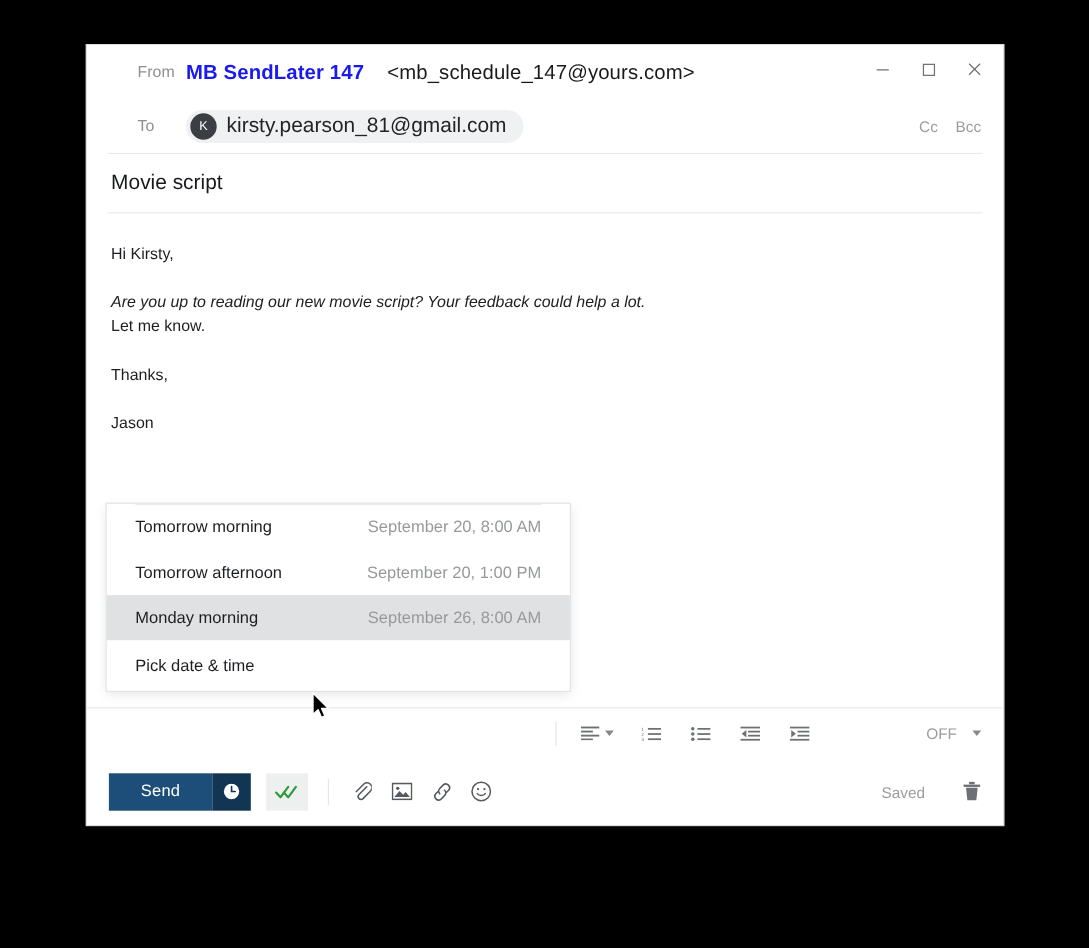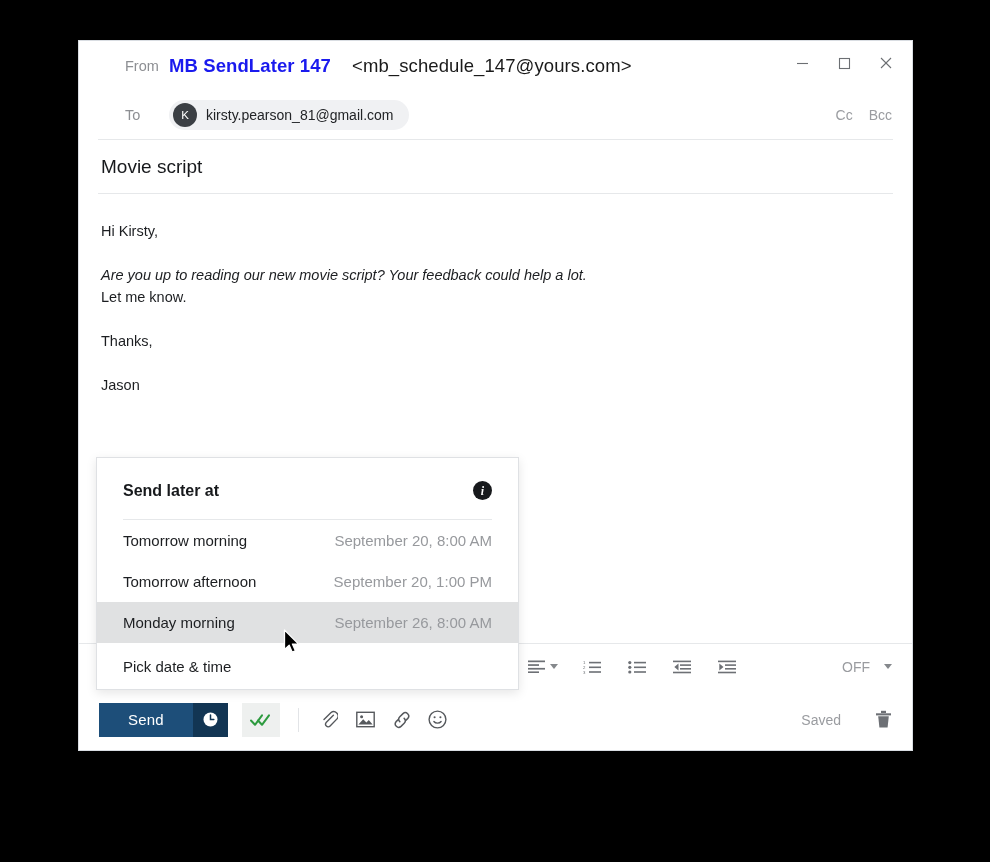--- a/index.html
+++ b/index.html
@@ -133,21 +133,21 @@
     height: 24px;
     border-radius: 50%;
     background: #3b3f44;
     color: #ffffff;
     font-size: 11.5px;
     display: flex;
     align-items: center;
     justify-content: center;
   }
   .recipient-email {
-    font-size: 14px;
+    font-size: 19px;
     color: #222427;
   }
   .ccbcc {
     position: absolute;
     right: 20px;
     top: 50%;
     transform: translateY(-50%);
     color: #9a9ca0;
     font-size: 14px;
     display: flex;
@@ -548,24 +548,20 @@
             <rect x="1" y="3.3" width="15" height="2.1" fill="currentColor"></rect>
             <rect x="6" y="0.8" width="5" height="2.2" fill="currentColor"></rect>
             <path d="M3.2 6.2 L13.8 6.2 L12.6 17.6 L4.4 17.6 Z" fill="currentColor"></path>
           </svg>
         </span>
       </div>
     </div>
   </div>
 
   <div id="send-later-menu">
-    <div class="menu-head">
-      <span class="menu-title">Send later at</span>
-      <span class="info-icon">i</span>
-    </div>
     <div class="menu-sep"></div>
 
     <div class="menu-item">
       <span class="menu-item-label">Tomorrow morning</span>
       <span class="menu-item-time">September 20, 8:00 AM</span>
     </div>
 
     <div class="menu-item">
       <span class="menu-item-label">Tomorrow afternoon</span>
       <span class="menu-item-time">September 20, 1:00 PM</span>

